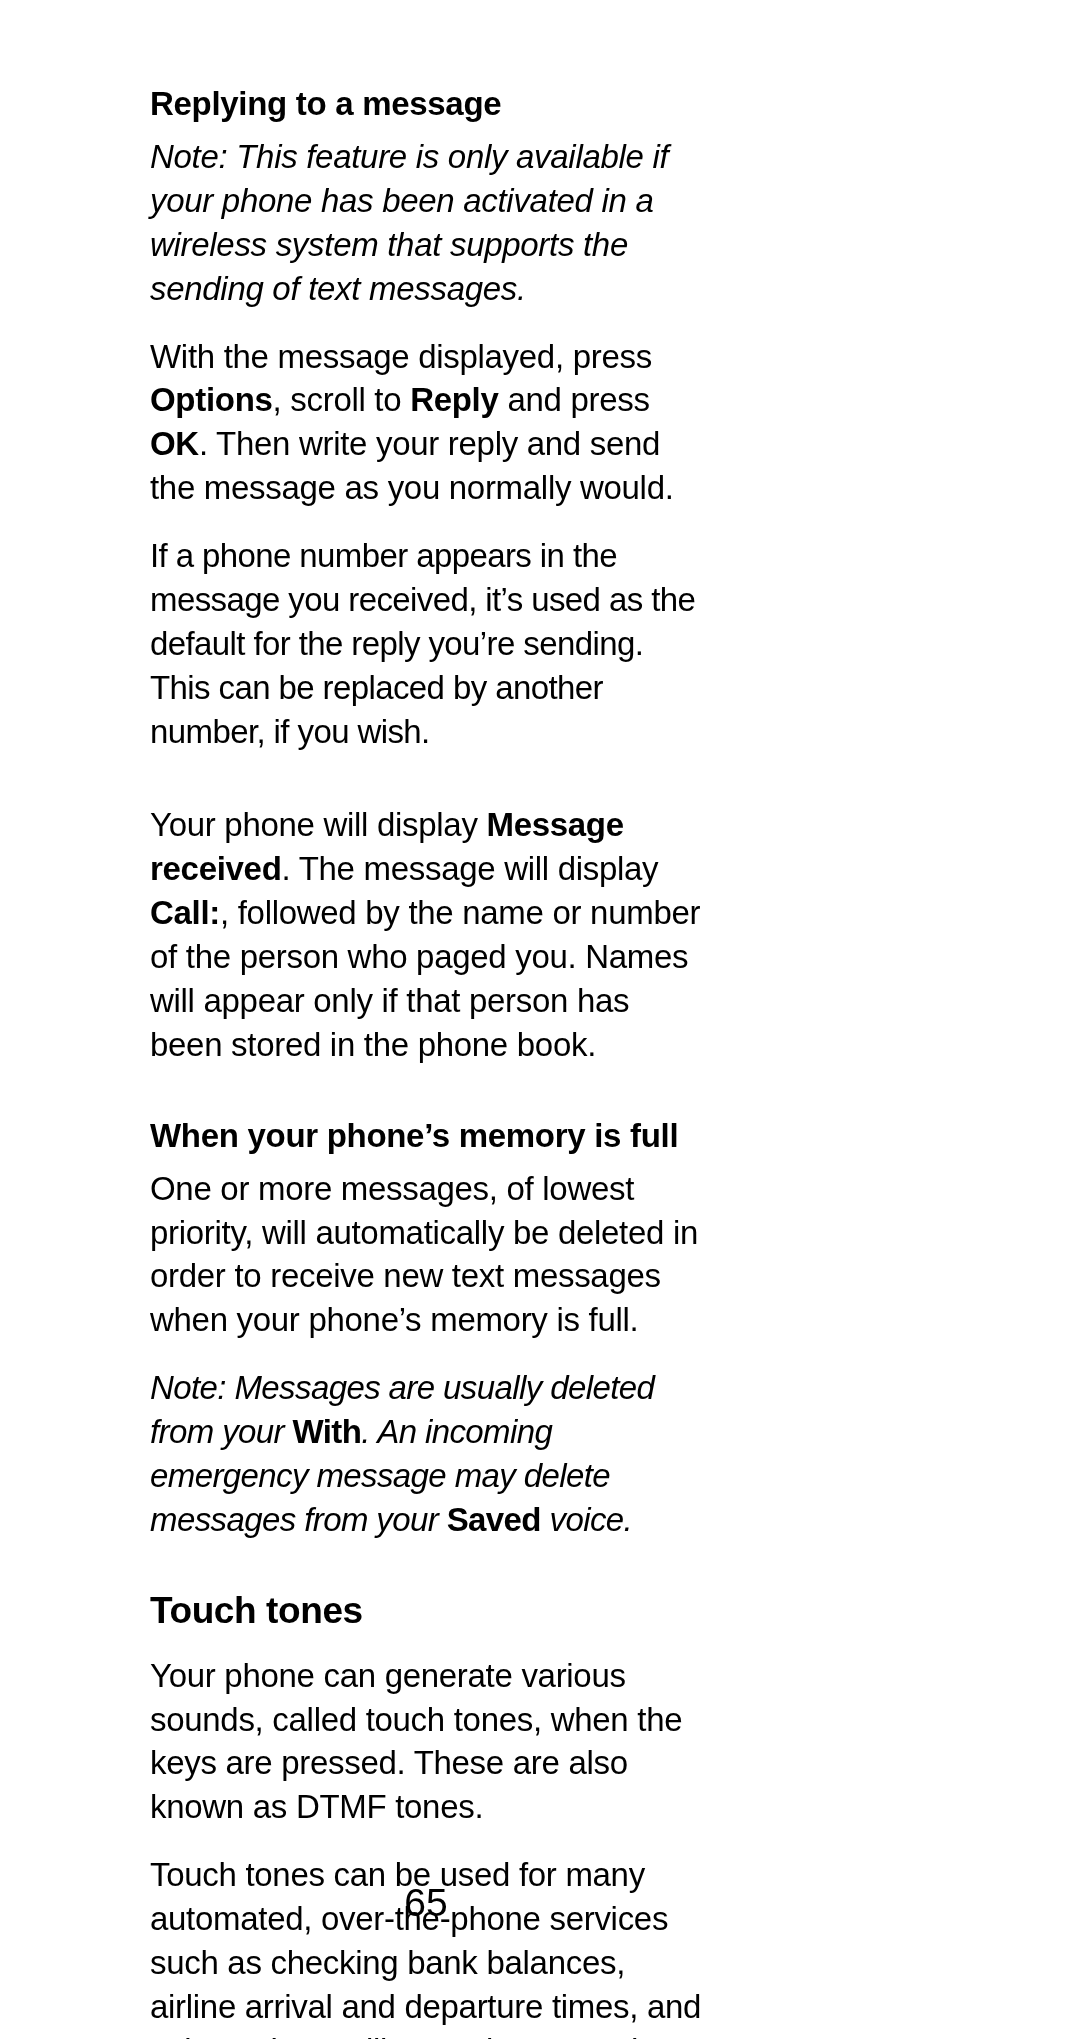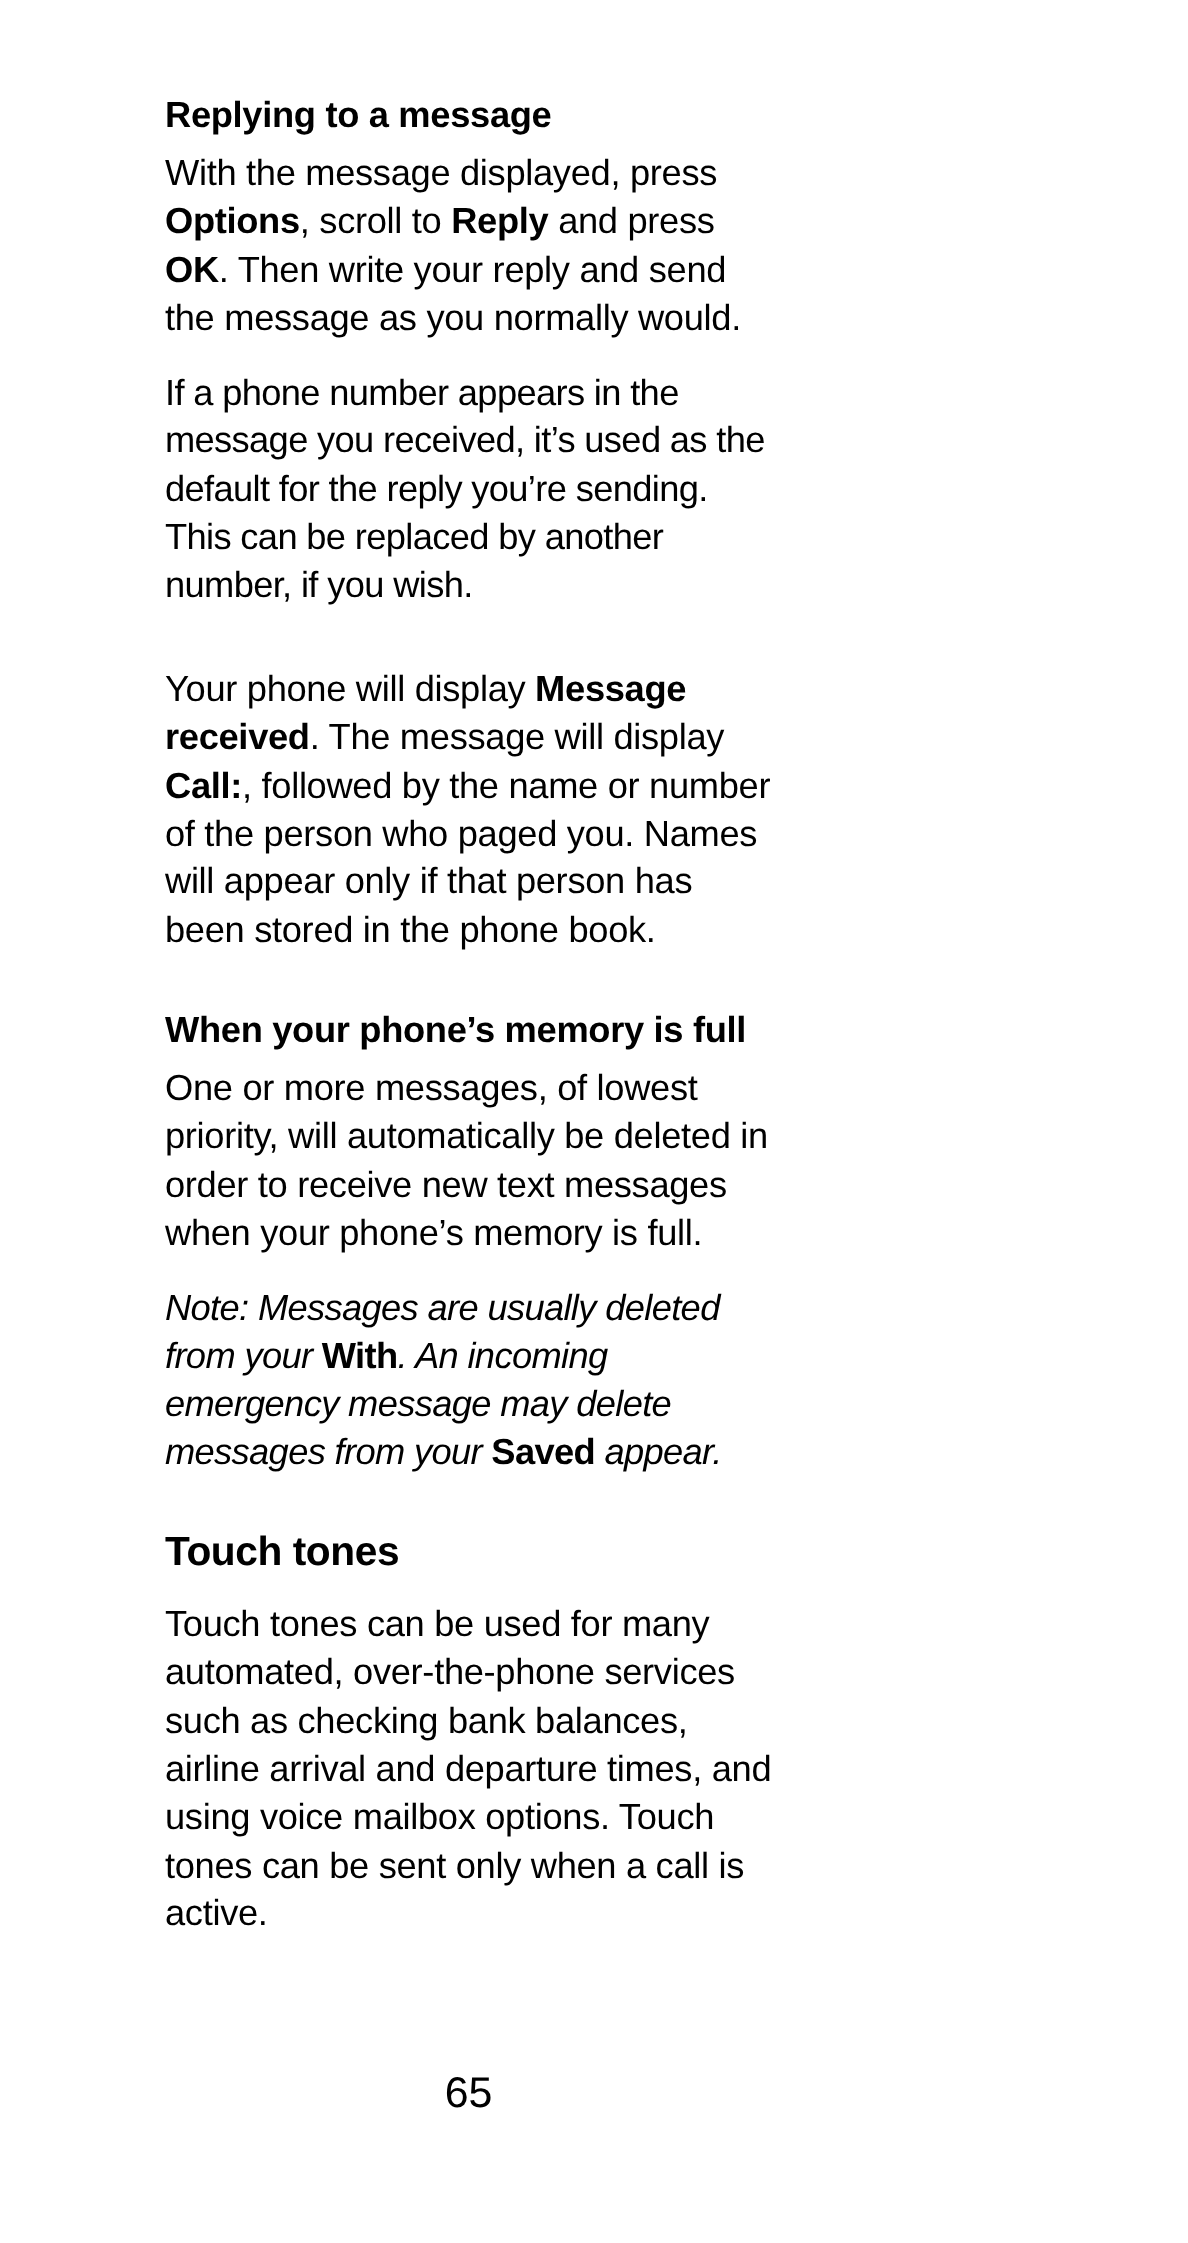--- a/index.html
+++ b/index.html
@@ -58,39 +58,41 @@
   .sec { margin-top: 50px; }
   .sec-first { margin-top: 0; }
 </style>
 </head>
 <body>
 
 <div class="page">
 
   <div class="sec sec-first">
     <div class="h3">Replying to a message</div>
+    <p class="note">Note: This feature is only available if your phone has been activated in a wireless system that supports the sending of text messages.</p>
     <p>
       <span>With the message displayed, press </span><span class="b">Options</span><span>, scroll to </span><span class="b">Reply</span><span> and press </span><span class="b">OK</span><span>. Then write your reply and send the message as you normally would.</span>
     </p>
     <p class="tight">If a phone number appears in the message you received, it’s used as the default for the reply you’re sending. This can be replaced by another number, if you wish.</p>
   </div>
 
   <div class="sec">
     <p>
       <span>Your phone will display </span><span class="b">Message received</span><span>. The message will display </span><span class="b">Call:</span><span>, followed by the name or number of the person who paged you. Names will appear only if that person has been stored in the phone book.</span>
     </p>
   </div>
 
   <div class="sec">
     <div class="h3">When your phone’s memory is full</div>
     <p>One or more messages, of lowest priority, will automatically be deleted in order to receive new text messages when your phone’s memory is full.</p>
     <p class="note tight">
-      <span>Note: Messages are usually deleted from your </span><span class="bi">With</span><span>. An incoming emergency message may delete messages from your </span><span class="bi">Saved</span><span> appear.</span>
+      <span>Note: Messages are usually deleted from your </span><span class="bi">With</span><span>. An incoming emergency message may delete messages from your </span><span class="bi">Saved</span><span> voice.</span>
     </p>
   </div>
 
   <div>
     <div class="h2">Touch tones</div>
+    <p>Your phone can generate various sounds, called touch tones, when the keys are pressed. These are also known as DTMF tones.</p>
     <p>Touch tones can be used for many automated, over-the-phone services such as checking bank balances, airline arrival and departure times, and using voice mailbox options. Touch tones can be sent only when a call is active.</p>
   </div>
 
   <div class="pagenum">65</div>
 </div>
 
 </body></html>

